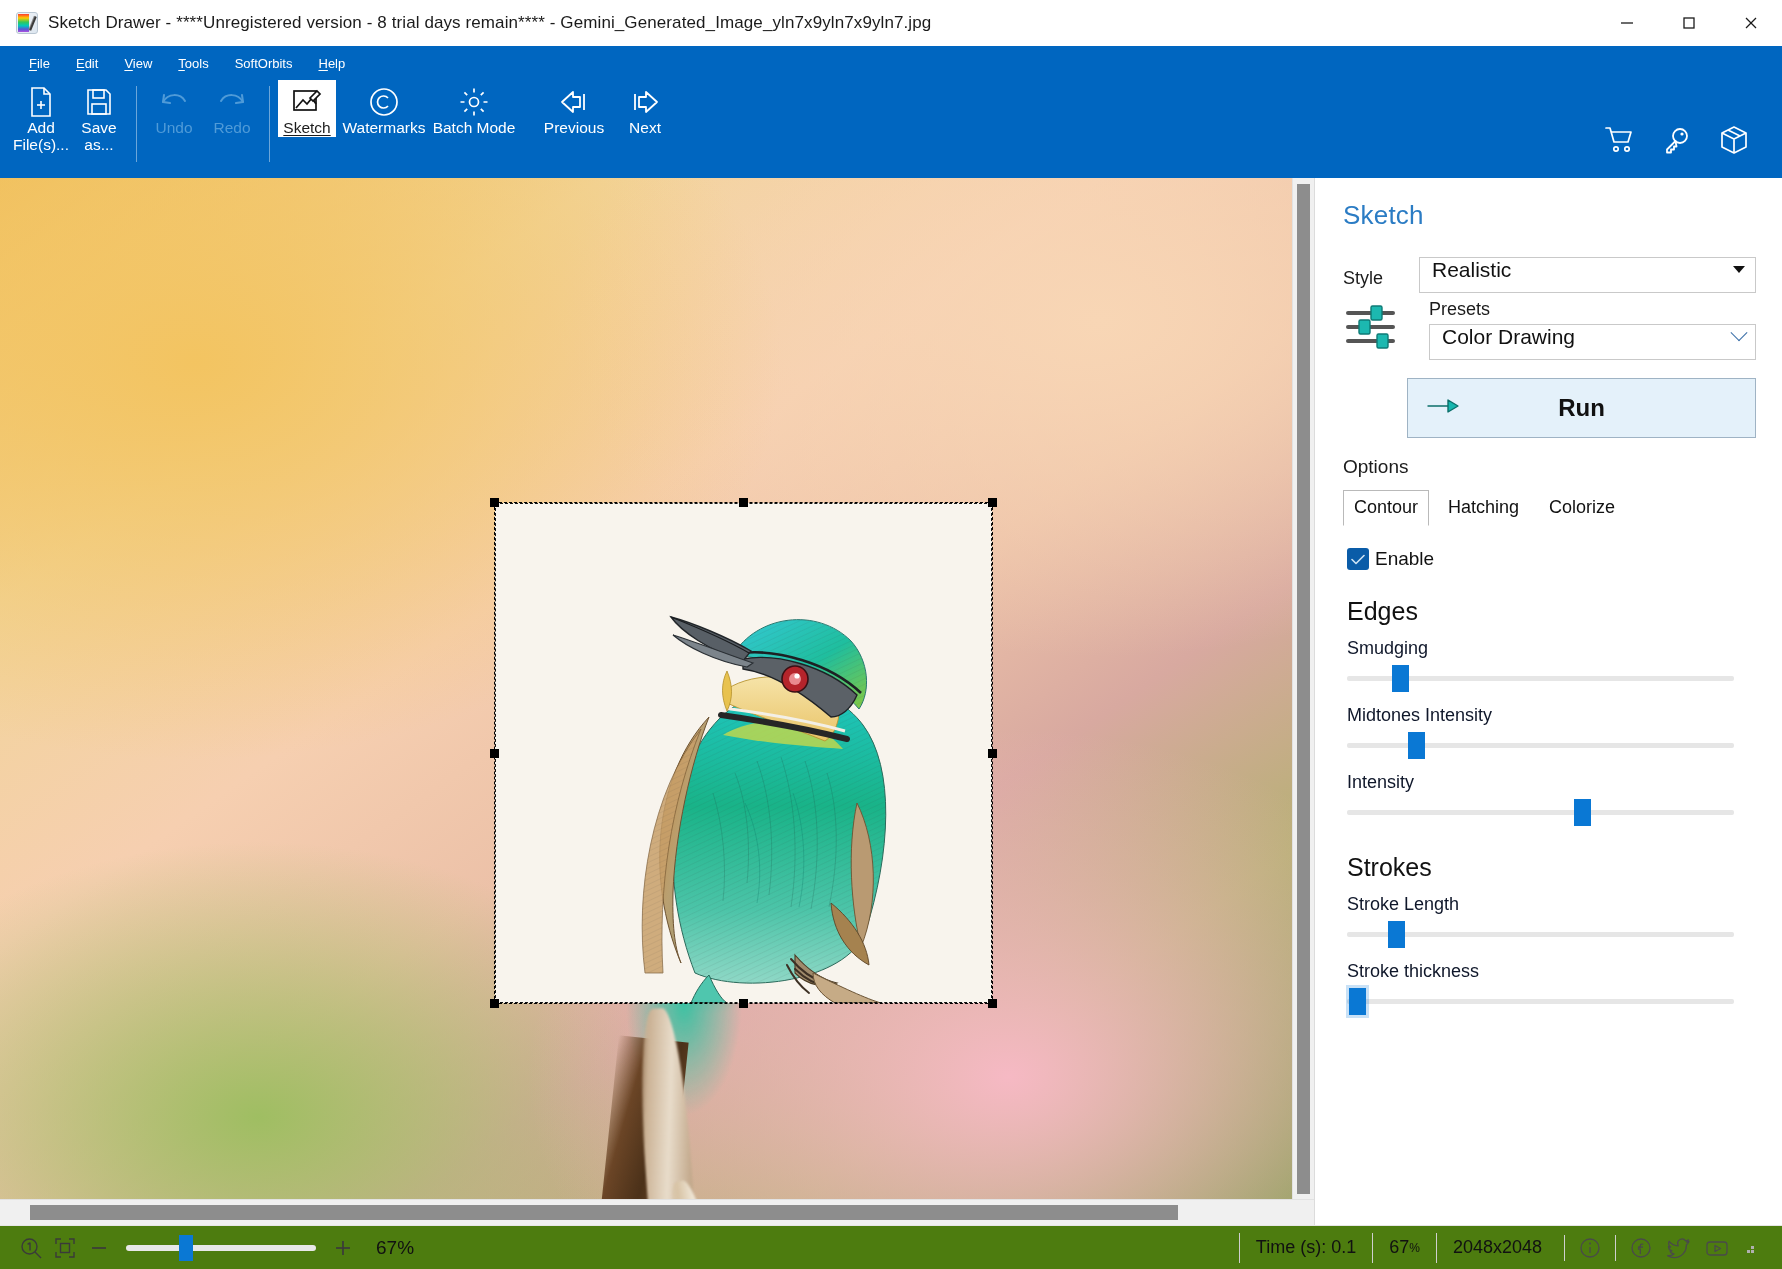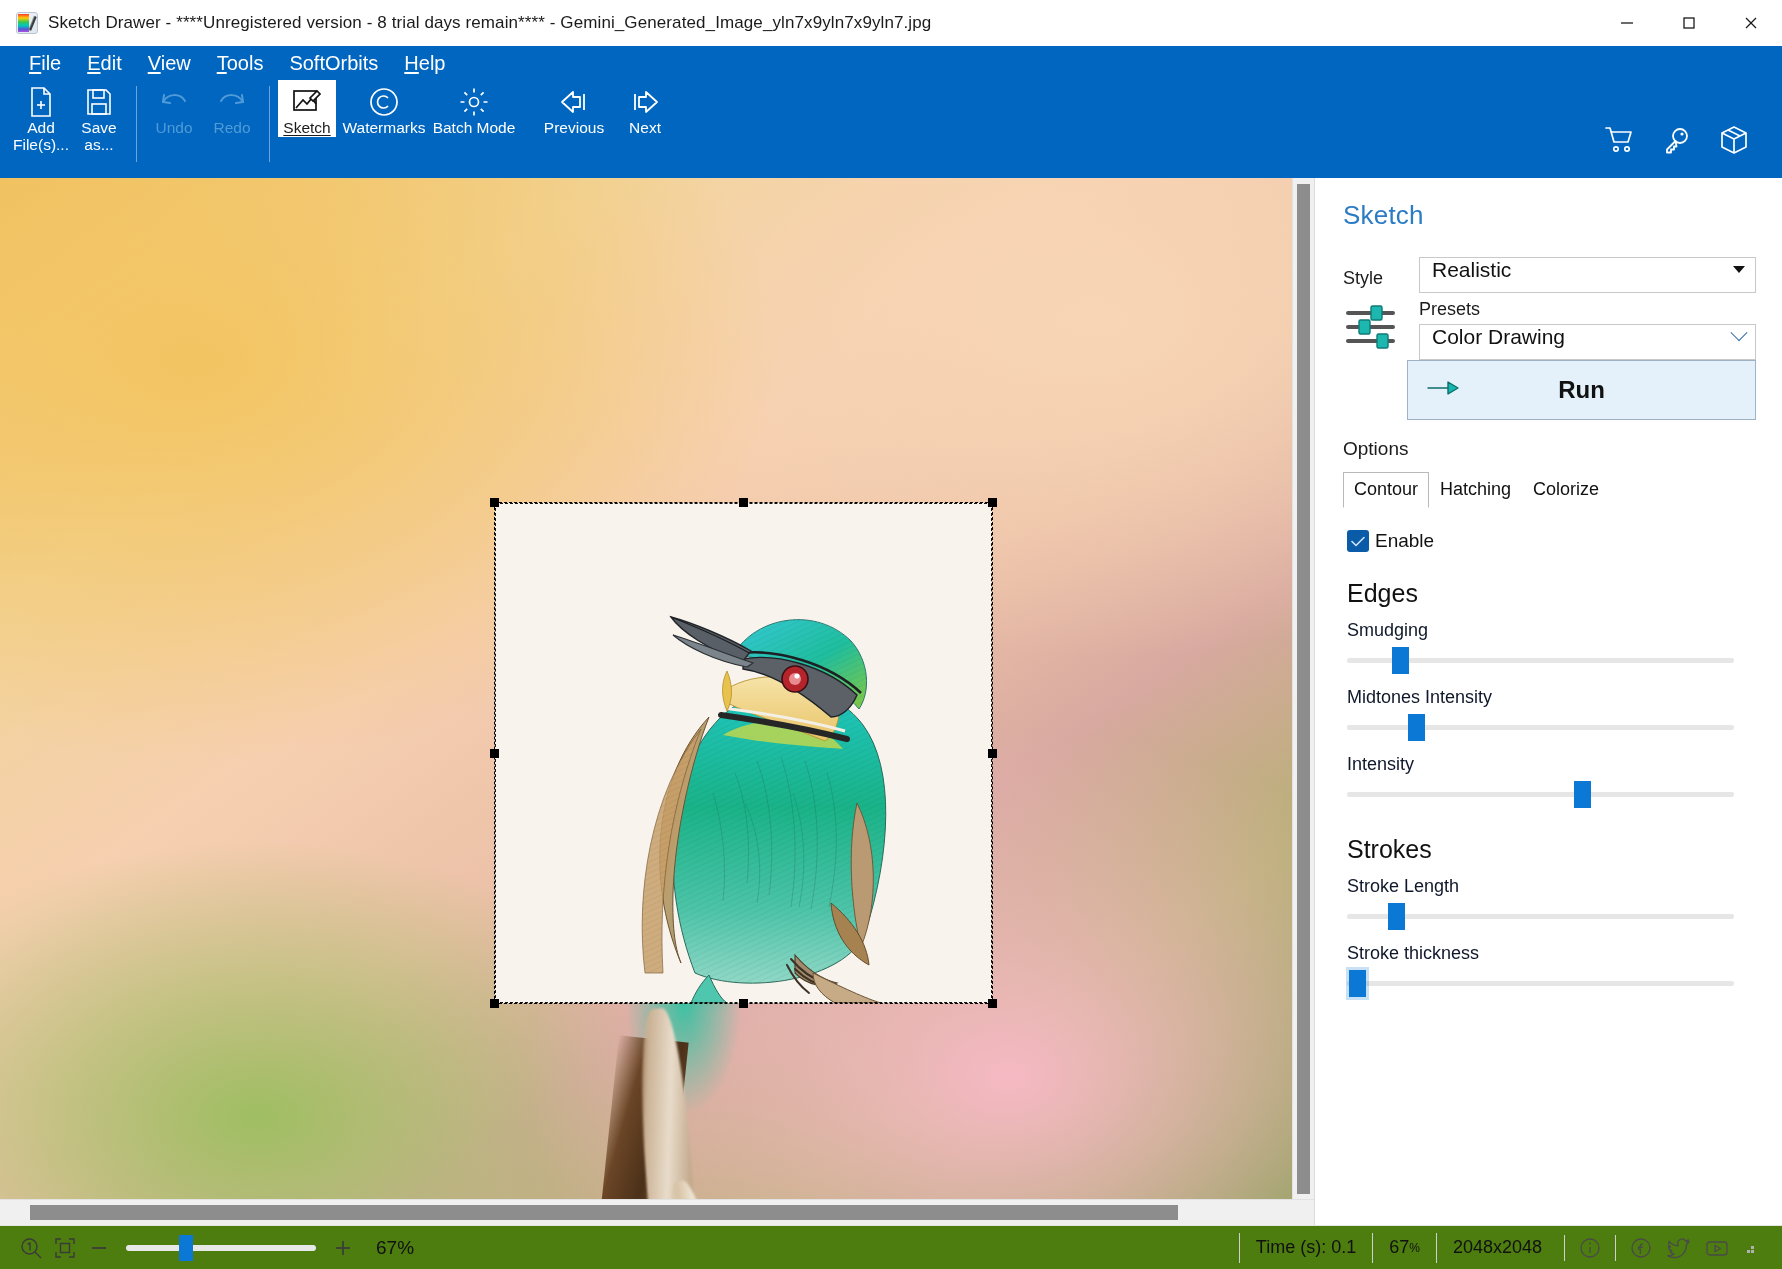--- a/index.html
+++ b/index.html
@@ -68,21 +68,21 @@
     background: #0066c0;
     min-height: 132px; height: 132px;
     display: flex; flex-direction: column;
     position: relative;
   }
   .menubar {
     height: 34px; display: flex; align-items: center;
     padding-left: 16px; gap: 0px;
   }
   .menu-item {
-    color: #ffffff; font-size: 20px;
+    color: #ffffff; font-size: 13px;
     padding: 2px 13px;
     white-space: nowrap;
   }
   .menu-item u { text-decoration: underline; text-underline-offset: 2px; }
 
   .tools {
     flex: 1; display: flex; align-items: flex-start;
     padding-left: 12px; position: relative;
   }
   .tool {
@@ -268,21 +268,22 @@
     border-right: 6px solid transparent;
     border-top: 7px solid #111;
   }
   .combo .arrow-chev {
     width: 12px; height: 12px; flex: none;
     border-right: 1.6px solid #3a6fa8;
     border-bottom: 1.6px solid #3a6fa8;
     transform: rotate(45deg) translate(-3px,-3px);
   }
   .presets-block {
-    display: flex; align-items: flex-end; gap: 14px;
+    display: flex; align-items: flex-end; gap: 24px;
+    margin-bottom: 18px;
   }
   .sliders-icon { width: 62px; flex: none; padding-bottom: 4px; }
   .presets-col { flex: 1; }
   .presets-label { font-size: 18px; color: #1b1b1b; margin-bottom: 4px; }
 
   .run-btn {
     height: 60px;
     background: #e4f1fa;
     border: 1px solid #9fb3c4;
     display: flex; align-items: center;
@@ -292,21 +293,21 @@
   }
   .run-arrow { position: absolute; left: 18px; top: 50%; transform: translateY(-50%); }
   .run-label {
     flex: 1; text-align: center;
     font-size: 24px; font-weight: bold; color: #111;
   }
 
   .options-label { font-size: 19px; color: #1b1b1b; margin-bottom: 12px; }
   .tabs {
     display: flex; align-items: flex-end;
-    border-bottom: 0; margin-bottom: 20px; gap: 0;
+    border-bottom: 0; margin-bottom: 20px; gap: 8px;
   }
   .tab {
     font-size: 18px; color: #111;
     padding: 6px 10px 7px 10px;
     border: 1px solid transparent;
   }
   .tab.active {
     border: 1px solid #b9b9b9;
     border-bottom-color: #fff;
     background: #fff;

